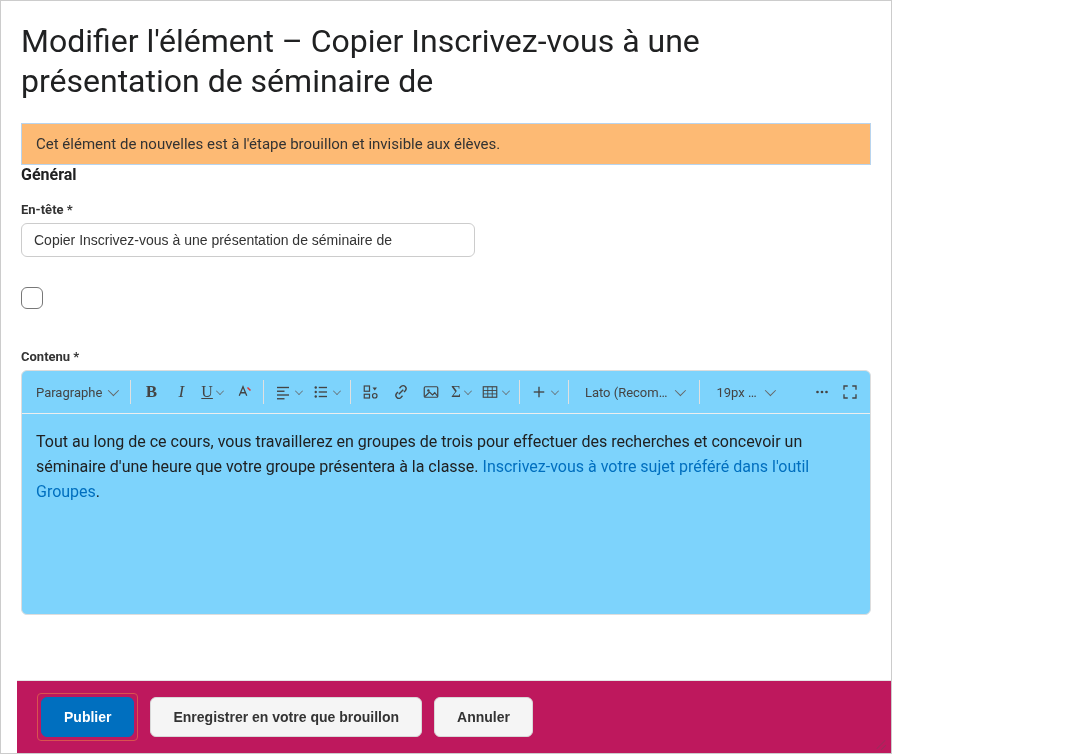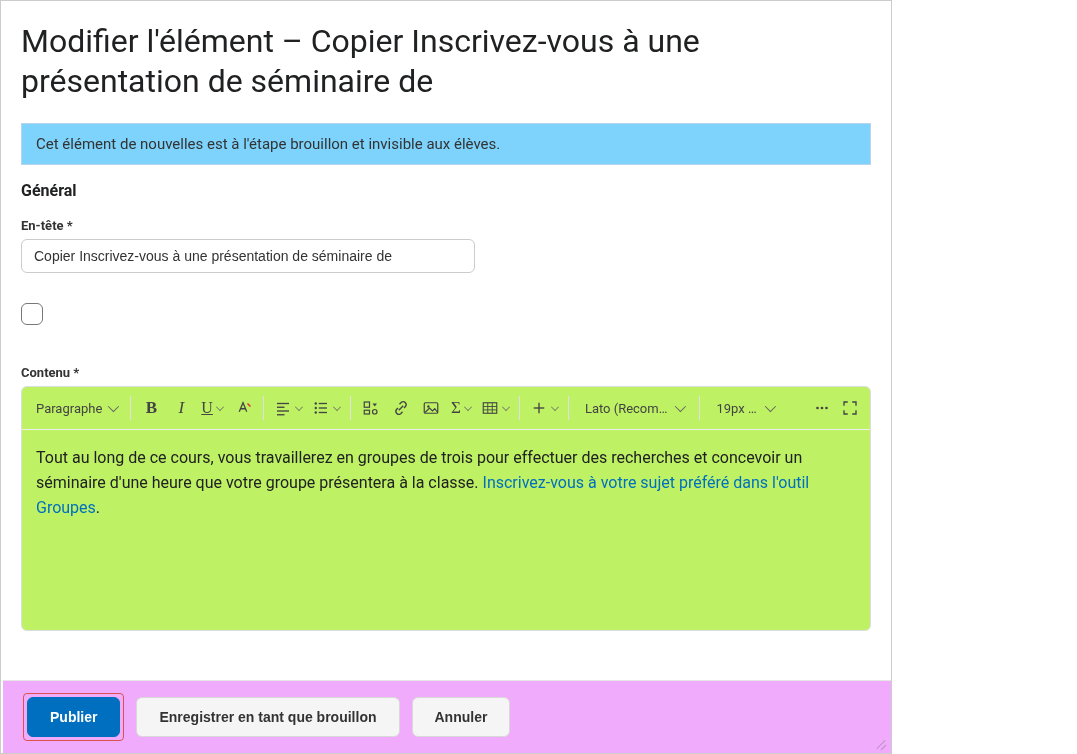--- a/index.html
+++ b/index.html
@@ -22,26 +22,25 @@
     padding: 12px 20px 0 20px;
   }
   h1.page-title {
     font-size: 32px;
     font-weight: 400;
     margin: 8px 0 22px 0;
     line-height: 1.25;
     color: #202122;
   }
   .info-banner {
-    background: #7dd3fc;
+    background: #fdba74;
     border: 1px solid #b8d4ee;
     padding: 11px 14px;
     font-size: 15px;
     color: #333;
-    margin-bottom: 16px;
   }
   h2.section-title {
     font-size: 16px;
     font-weight: 700;
     margin: 0 0 18px 0;
     color: #202122;
   }
   .field-label {
     font-size: 13px;
     font-weight: 700;
@@ -76,21 +75,21 @@
   .checkbox-label {
     font-size: 15px;
     color: #333;
   }
 
   
   .editor-wrap {
     border: 1px solid #ddd;
     border-radius: 6px;
     margin-top: 6px;
-    background: #bef264;
+    background: #7dd3fc;
   }
   .toolbar {
     display: flex;
     align-items: center;
     padding: 6px 6px;
     border-bottom: 1px solid #eee;
     gap: 0;
     flex-wrap: nowrap;
   }
   .tb-sep {
@@ -154,23 +153,23 @@
     min-height: 200px;
     font-size: 16px;
     line-height: 1.55;
     color: #202122;
   }
   .editor-body a { color: #006fbf; text-decoration: none; }
 
   
   .footer-bar {
     position: absolute;
-    left: 2px; right: 0; bottom: 0;
+    left: 16px; right: 0; bottom: 0;
     border-top: 1px solid #e5e5e5;
-    background: #f0abfc;
+    background: #be185d;
     padding: 12px 20px;
     display: flex;
     align-items: center;
     gap: 12px;
   }
   .btn {
     display: inline-flex;
     align-items: center;
     justify-content: center;
     height: 40px;
@@ -380,18 +379,18 @@
         <span>Tout au long de ce cours, vous travaillerez en groupes de trois pour effectuer des recherches et concevoir un séminaire d'une heure que votre groupe présentera à la classe. </span><a href="#">Inscrivez-vous à votre sujet préféré dans l'outil Groupes</a><span>.</span>
       </div>
     </div>
 
   </div>
 
   <div class="footer-bar">
     <span class="publish-highlight">
       <button class="btn btn-primary">Publier</button>
     </span>
-    <button class="btn btn-secondary">Enregistrer en tant que brouillon</button>
+    <button class="btn btn-secondary">Enregistrer en votre que brouillon</button>
     <button class="btn btn-secondary">Annuler</button>
     <div class="resize-handle"></div>
   </div>
 
 </div>
 
 </body></html>

